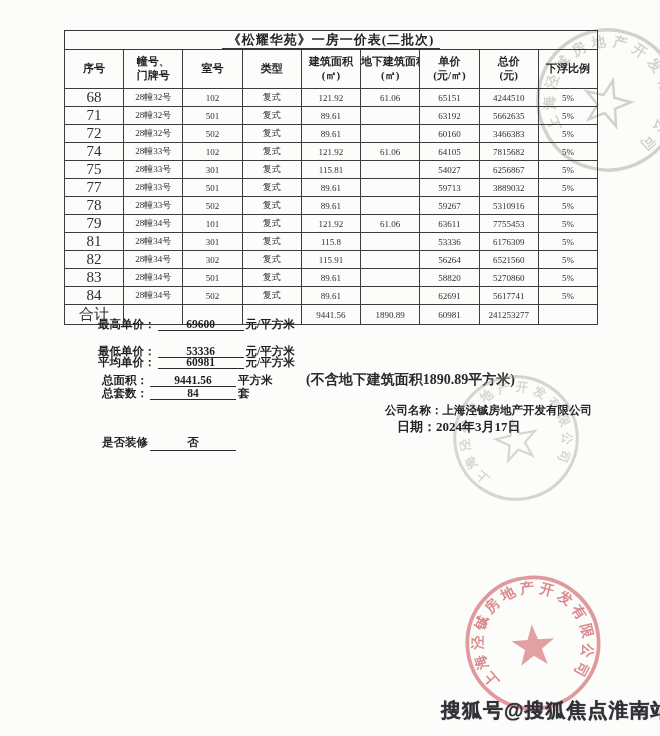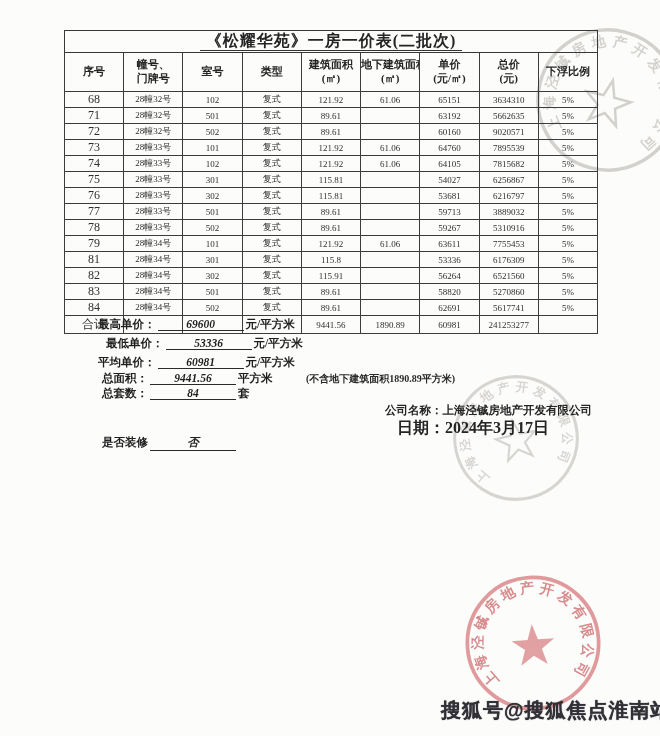--- a/index.html
+++ b/index.html
@@ -17,46 +17,46 @@
     border-collapse:collapse;table-layout:fixed;
     background:transparent;
   }
   table.price th,table.price td{
     border:1px solid #3c3c3c;
     text-align:center;vertical-align:middle;
     padding:0;overflow:hidden;white-space:nowrap;
   }
   tr.title-row th{
     border:1.5px solid #383838;
-    height:17px;font-size:16px;font-weight:bold;letter-spacing:1px;text-align:center;
+    height:17px;font-size:13px;font-weight:bold;letter-spacing:1px;text-align:center;
   }
   tr.title-row .title-underline{border-bottom:1.5px solid #333;padding:0 6px 1px 6px;}
   tr.head-row th{
     height:38px;font-size:11px;font-weight:bold;line-height:1.25;
   }
   tbody td{height:11.8px;font-size:9px;color:#2e2e2e;}
-  tbody tr td:first-child{font-size:12px;}
+  tbody tr td:first-child{font-size:15px;}
   
   .summary-line{position:absolute;left:98px;height:15px;font-size:11.5px;font-weight:bold;color:#1f1f1f;white-space:nowrap;}
   .summary-line:nth-child(1){top:317px;}
-  .summary-line:nth-child(2){top:336px;margin-left:8px;}
+  .summary-line:nth-child(2){top:344px;}
   .summary-line:nth-child(3){top:355px;}
   .summary-line:nth-child(4){top:371px;left:102px;}
   .summary-line:nth-child(5){top:386px;left:102px;}
   .summary-line:nth-child(6){top:401px;left:102px;margin-top:34px;}
   .s-label{display:inline-block;}
   .s-value{
     display:inline-block;width:86px;text-align:center;
-    border-bottom:1px solid #2a2a2a;margin:0 2px;font-style:italic;
+    border-bottom:1px solid #2a2a2a;margin:0 2px;
   }
   .s-unit{display:inline-block;min-width:62px;}
-  .s-note{font-size:10px;font-weight:bold;color:#2a2a2a;margin-left:6px;}
+  .s-note{font-size:14px;font-weight:bold;color:#2a2a2a;margin-left:6px;}
   
   .company-line{position:absolute;left:385px;top:403px;font-size:11.5px;font-weight:bold;white-space:nowrap;text-align:center;}
-  .date-line{position:absolute;left:397px;top:418px;font-size:16px;font-weight:bold;white-space:nowrap;}
+  .date-line{position:absolute;left:397px;top:418px;font-size:13px;font-weight:bold;white-space:nowrap;}
   
   .stamp{position:absolute;pointer-events:none;}
   .stamp-top{left:528px;top:20px;opacity:.42;transform:rotate(14deg);}
   .stamp-mid{left:446px;top:368px;opacity:.40;transform:rotate(-12deg);}
   .stamp-red{left:458px;top:568px;opacity:.88;transform:rotate(-4deg);}
   
   .watermark{
     position:absolute;left:441px;top:697px;
     font-family:"Liberation Sans","DejaVu Sans",sans-serif;
     font-size:20px;font-weight:bold;letter-spacing:1px;
@@ -124,21 +124,21 @@
     </thead>
     <tbody id="table-body">
         <tr>
           <td>68</td>
           <td>28幢32号</td>
           <td>102</td>
           <td>复式</td>
           <td>121.92</td>
           <td>61.06</td>
           <td>65151</td>
-          <td>3634310</td>
+          <td>4244510</td>
           <td>5%</td>
         </tr>
         <tr>
           <td>71</td>
           <td>28幢32号</td>
           <td>501</td>
           <td>复式</td>
           <td>89.61</td>
           <td></td>
           <td>63192</td>
@@ -146,32 +146,21 @@
           <td>5%</td>
         </tr>
         <tr>
           <td>72</td>
           <td>28幢32号</td>
           <td>502</td>
           <td>复式</td>
           <td>89.61</td>
           <td></td>
           <td>60160</td>
-          <td>9020571</td>
-          <td>5%</td>
-        </tr>
-        <tr>
-          <td>73</td>
-          <td>28幢33号</td>
-          <td>101</td>
-          <td>复式</td>
-          <td>121.92</td>
-          <td>61.06</td>
-          <td>64760</td>
-          <td>7895539</td>
+          <td>3466383</td>
           <td>5%</td>
         </tr>
         <tr>
           <td>74</td>
           <td>28幢33号</td>
           <td>102</td>
           <td>复式</td>
           <td>121.92</td>
           <td>61.06</td>
           <td>64105</td>
@@ -180,31 +169,20 @@
         </tr>
         <tr>
           <td>75</td>
           <td>28幢33号</td>
           <td>301</td>
           <td>复式</td>
           <td>115.81</td>
           <td></td>
           <td>54027</td>
           <td>6256867</td>
-          <td>5%</td>
-        </tr>
-        <tr>
-          <td>76</td>
-          <td>28幢33号</td>
-          <td>302</td>
-          <td>复式</td>
-          <td>115.81</td>
-          <td></td>
-          <td>53681</td>
-          <td>6216797</td>
           <td>5%</td>
         </tr>
         <tr>
           <td>77</td>
           <td>28幢33号</td>
           <td>501</td>
           <td>复式</td>
           <td>89.61</td>
           <td></td>
           <td>59713</td>

